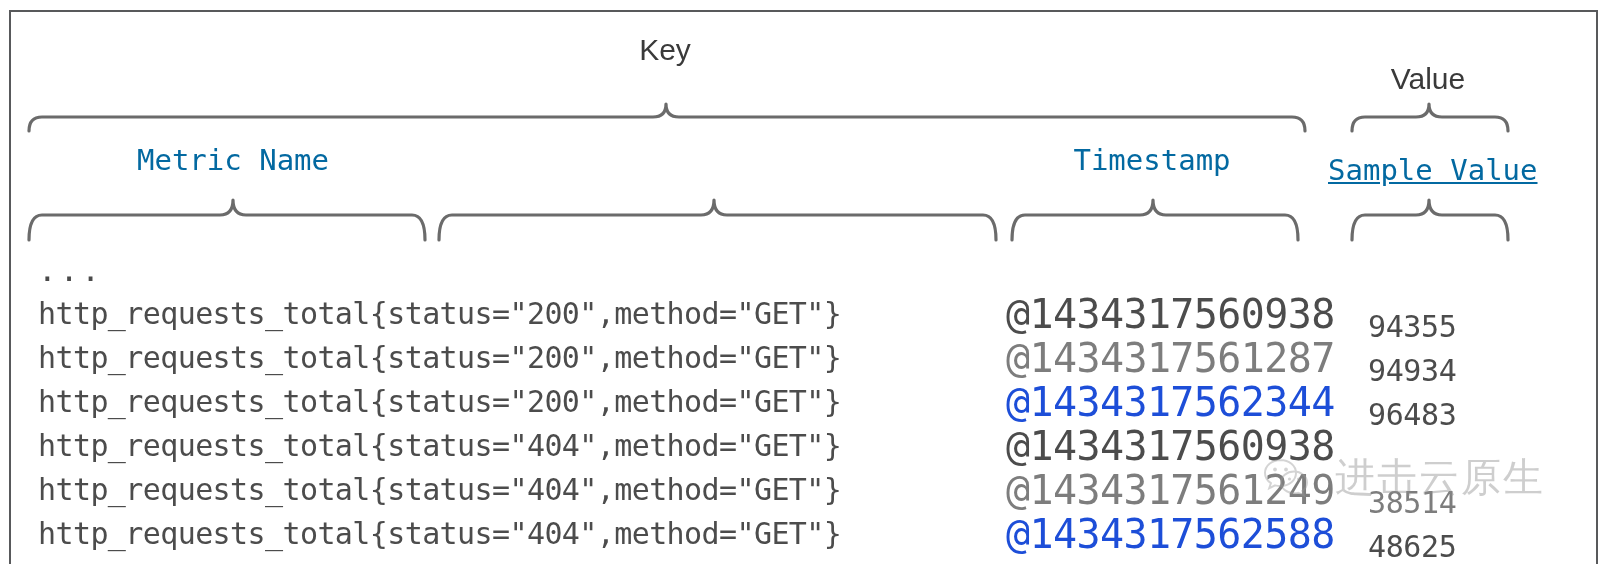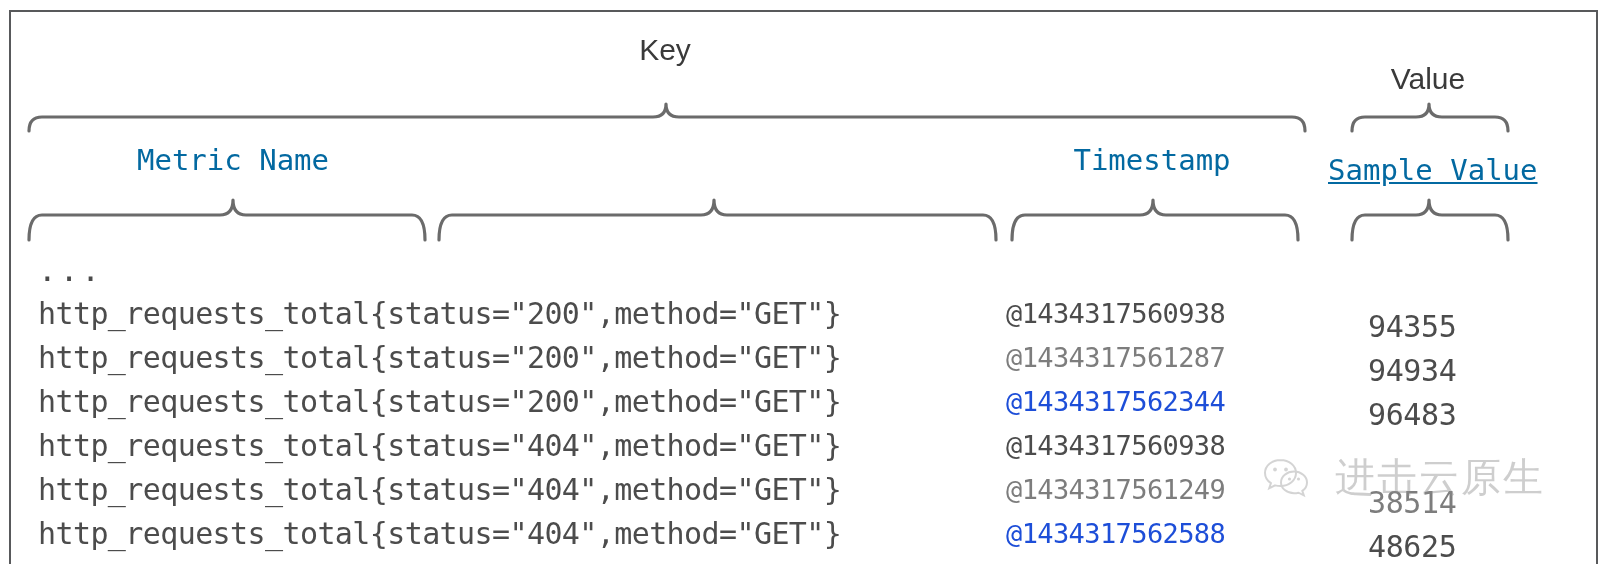--- a/index.html
+++ b/index.html
@@ -93,21 +93,21 @@
     font-family: "DejaVu Sans Mono", monospace;
     font-size: 30px;
     color: #4c4c4c;
     letter-spacing: -0.6px;
   }
   .cell-ts {
     position: absolute;
     left: 1006px;
     top: 0;
     font-family: "DejaVu Sans Mono", monospace;
-    font-size: 27px;
+    font-size: 40px;
     letter-spacing: -0.6px;
   }
   .cell-val {
     position: absolute;
     left: 1368px;
     top: 0;
     width: 140px;
     text-align: left;
     font-family: "DejaVu Sans Mono", monospace;
     font-size: 30px;

